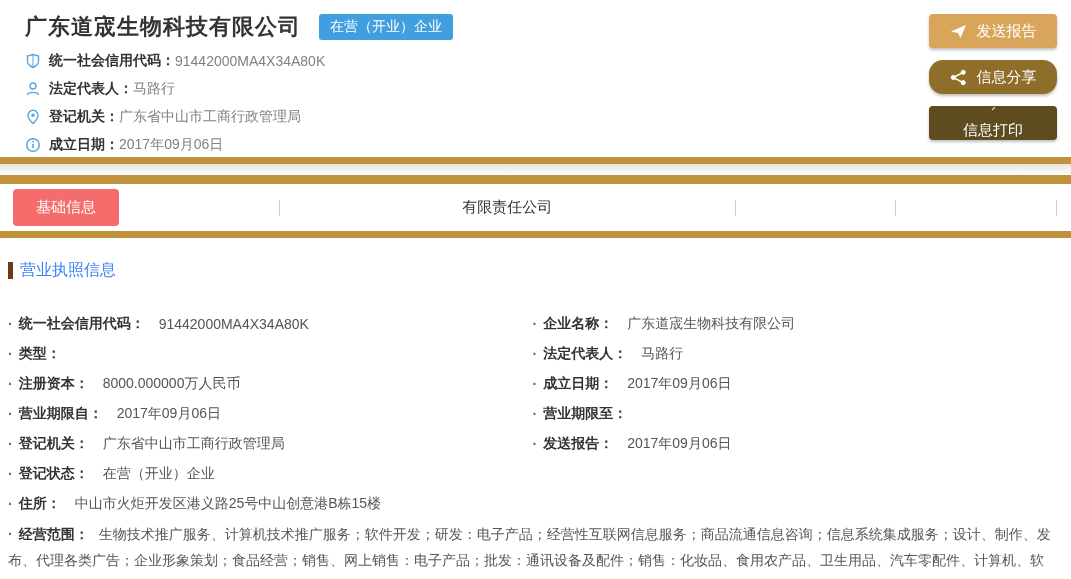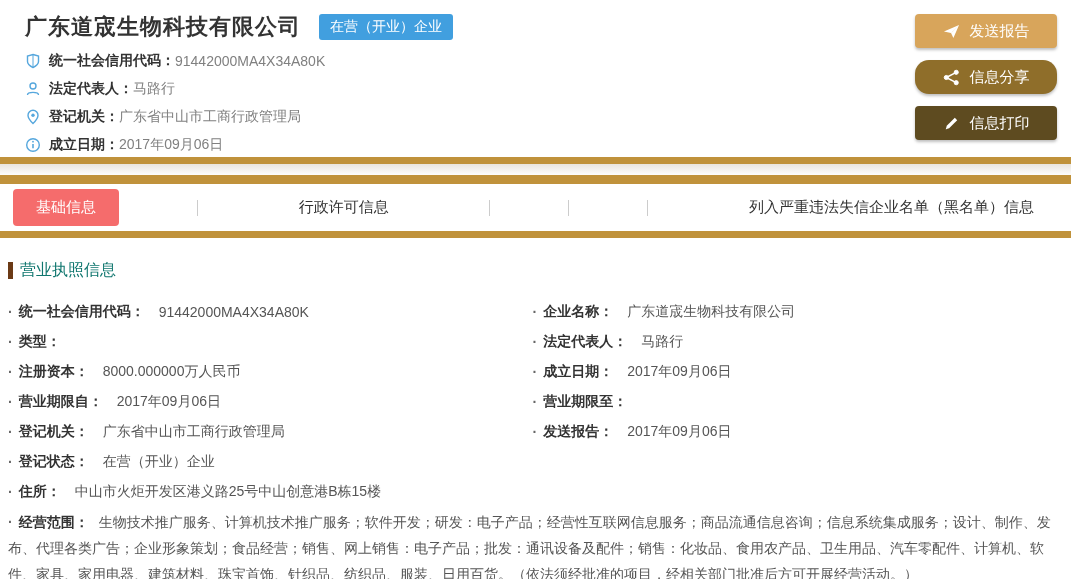--- a/index.html
+++ b/index.html
@@ -10,44 +10,44 @@
   .header { position: relative; height: 157px; padding: 10px 14px 0 25px; }
   .title-row { display: flex; align-items: center; gap: 18px; margin-top: 2px; }
   .company-name { font-size: 22px; font-weight: bold; color: #333; letter-spacing: 1px; }
   .status-badge { background: #419fdf; color: #fff; font-size: 14px; padding: 4px 11px; border-radius: 3px; }
   .info-row { display: flex; align-items: center; margin-top: 10px; font-size: 14px; }
   .info-row svg { width: 16px; height: 16px; margin-right: 8px; flex: 0 0 auto; }
   .info-label { font-weight: bold; color: #333; }
   .info-value { color: #808080; }
 
   .actions { position: absolute; top: 14px; right: 14px; display: flex; flex-direction: column; gap: 12px; }
-  .action-btn { width: 142px; height: 34px; border: none; border-radius: 4px; color: #fff;
+  .action-btn { width: 128px; height: 34px; border: none; border-radius: 4px; color: #fff;
     font-size: 15px; font-family: inherit; display: flex; align-items: center; justify-content: center;
     gap: 10px; cursor: pointer; box-shadow: 0 2px 3px rgba(0,0,0,.25); }
   .btn-report { background: #d8a55b; }
   .btn-share  { background: #8f6e2a; border-radius: 14px; }
-  .btn-print  { background: #5e4b20; }
+  .btn-print  { background: #5e4b20; flex-direction: column; }
   .action-btn svg { width: 17px; height: 17px; }
 
   
   .gold-bar-1 { height: 7px; background: #c0923b; }
   .shade      { height: 11px; background: linear-gradient(180deg, #e9e5de, #fdfdfd); }
   .gold-bar-2 { height: 9px; background: #c0923b; }
   .gold-bar-3 { height: 7px; background: #c0923b; }
 
   
   .tabs { height: 47px; display: flex; align-items: center; justify-content: space-between;
     padding: 0 14px 0 13px; background: #fff; }
   .tab { font-size: 15px; color: #333; padding: 9px 23px; cursor: pointer; white-space: nowrap; }
   .tab.active { background: #f56c6c; color: #fff; border-radius: 4px; }
   .tab-sep { width: 1px; height: 16px; background: #ccc; flex: 0 0 auto; }
 
   
   .content { padding: 14px 14px 0 8px; }
-  .section-title { display: flex; align-items: center; font-size: 16px; color: #0f766e; margin: 8px 0 16px 0; }
+  .section-title { display: flex; align-items: center; font-size: 16px; color: #3b82f6; margin: 8px 0 28px 0; }
   .section-title .block { width: 5px; height: 17px; background: #6b3a16; margin-right: 7px; }
 
   .grid { display: flex; }
   .col { width: 50%; }
   .detail-row { font-size: 14px; height: 30px; display: flex; align-items: center; white-space: nowrap; }
   .detail-row .dot { color: #666; margin-right: 6px; font-weight: bold; }
   .d-label { font-weight: bold; color: #333; }
   .d-value { color: #555; margin-left: 14px; }
   .detail-row.multiline { display: block; height: auto; white-space: normal; line-height: 26px; margin-top: 2px; }
   .detail-row.multiline .d-value { margin-left: 10px; }
@@ -125,25 +125,24 @@
   </div>
 </div>
 
 <div class="gold-bar-1"></div>
 <div class="shade"></div>
 <div class="gold-bar-2"></div>
 
 <div class="tabs">
   <div class="tab active">基础信息</div>
   <div class="tab-sep"></div>
-  <div class="tab">行政许可信息</div>
-  <div class="tab-sep"></div>
-  <div class="tab-sep"></div>
-  <div class="tab-sep"></div>
-  <div class="tab">列入严重违法失信企业名单（黑名单）信息</div>
+  <div class="tab">有限责任公司</div>
+  <div class="tab-sep"></div>
+  <div class="tab-sep"></div>
+  <div class="tab-sep"></div>
 </div>
 
 <div class="gold-bar-3"></div>
 
 <div class="content">
   <div class="section-title">
     <span class="block"></span>
     <span>营业执照信息</span>
   </div>
 

